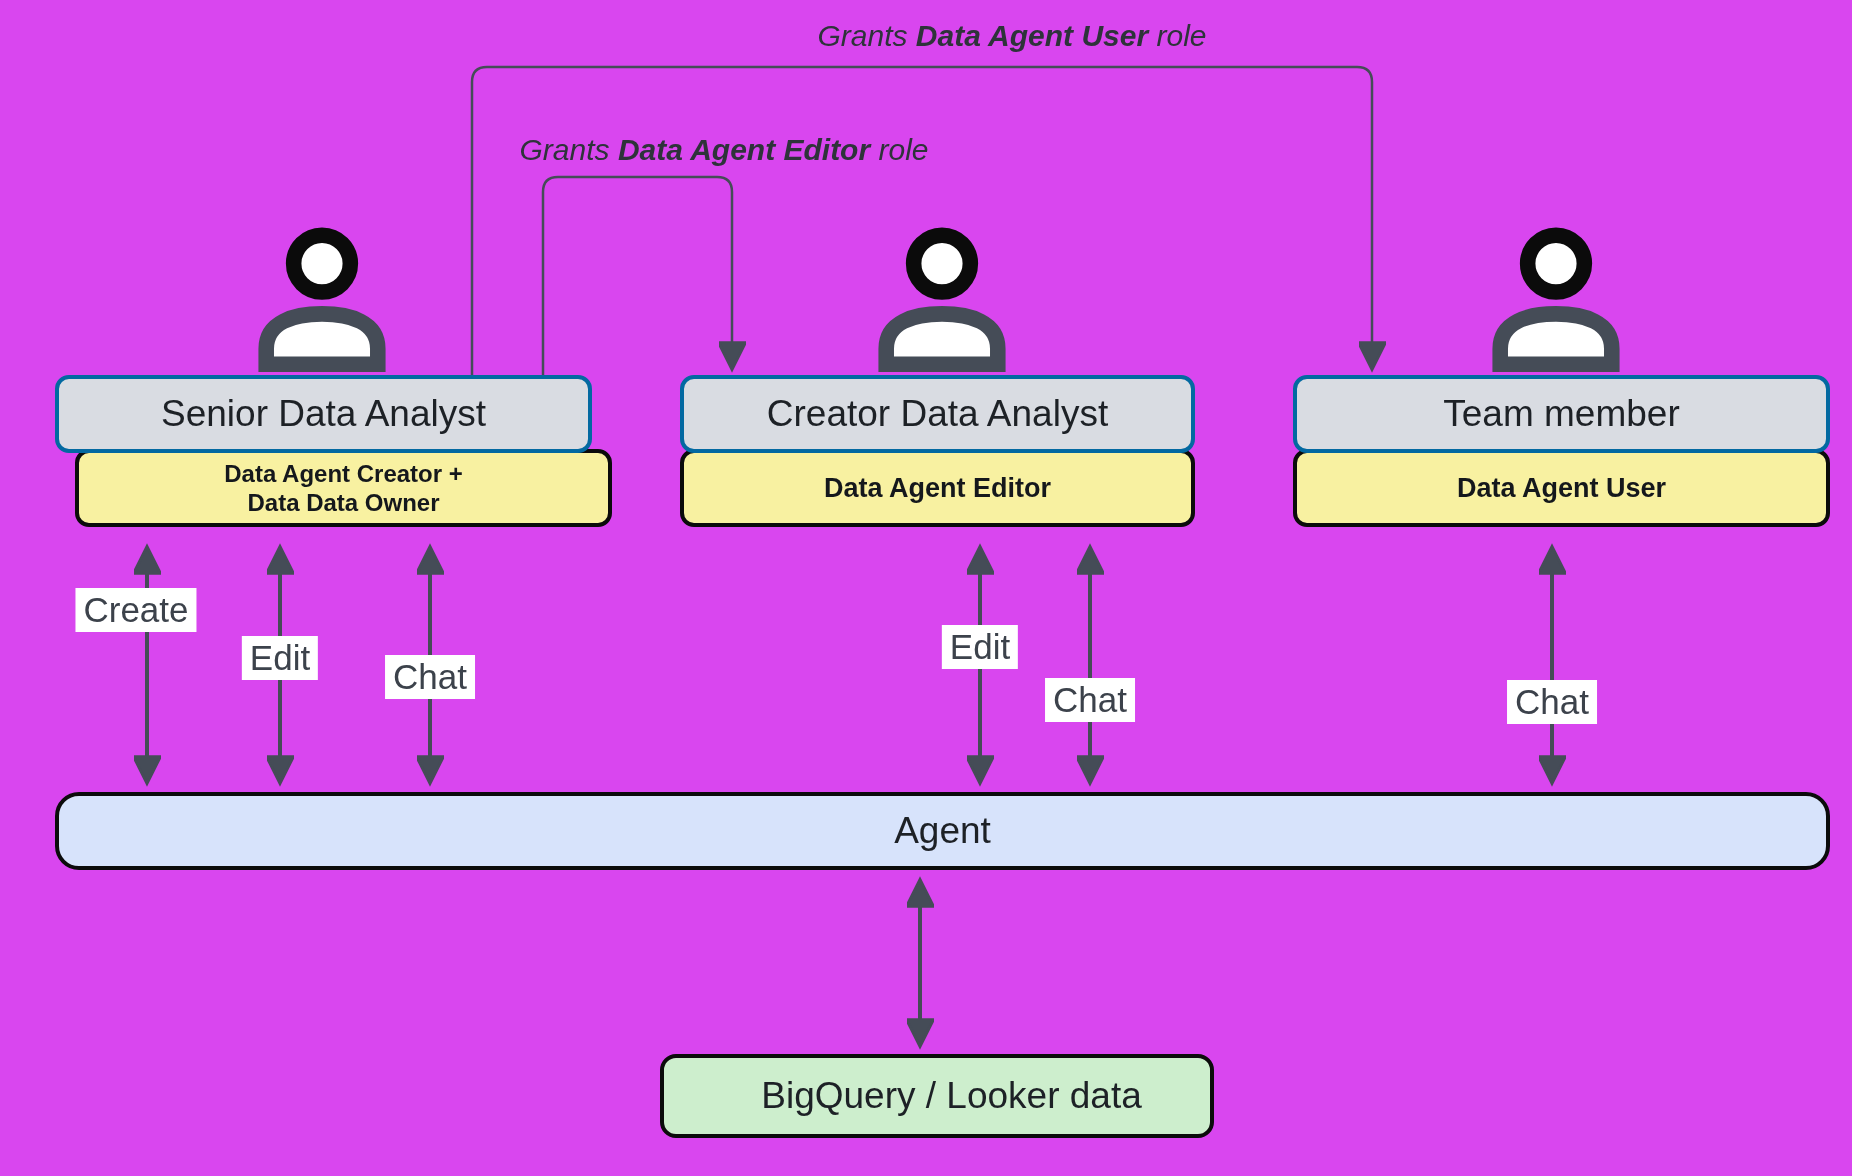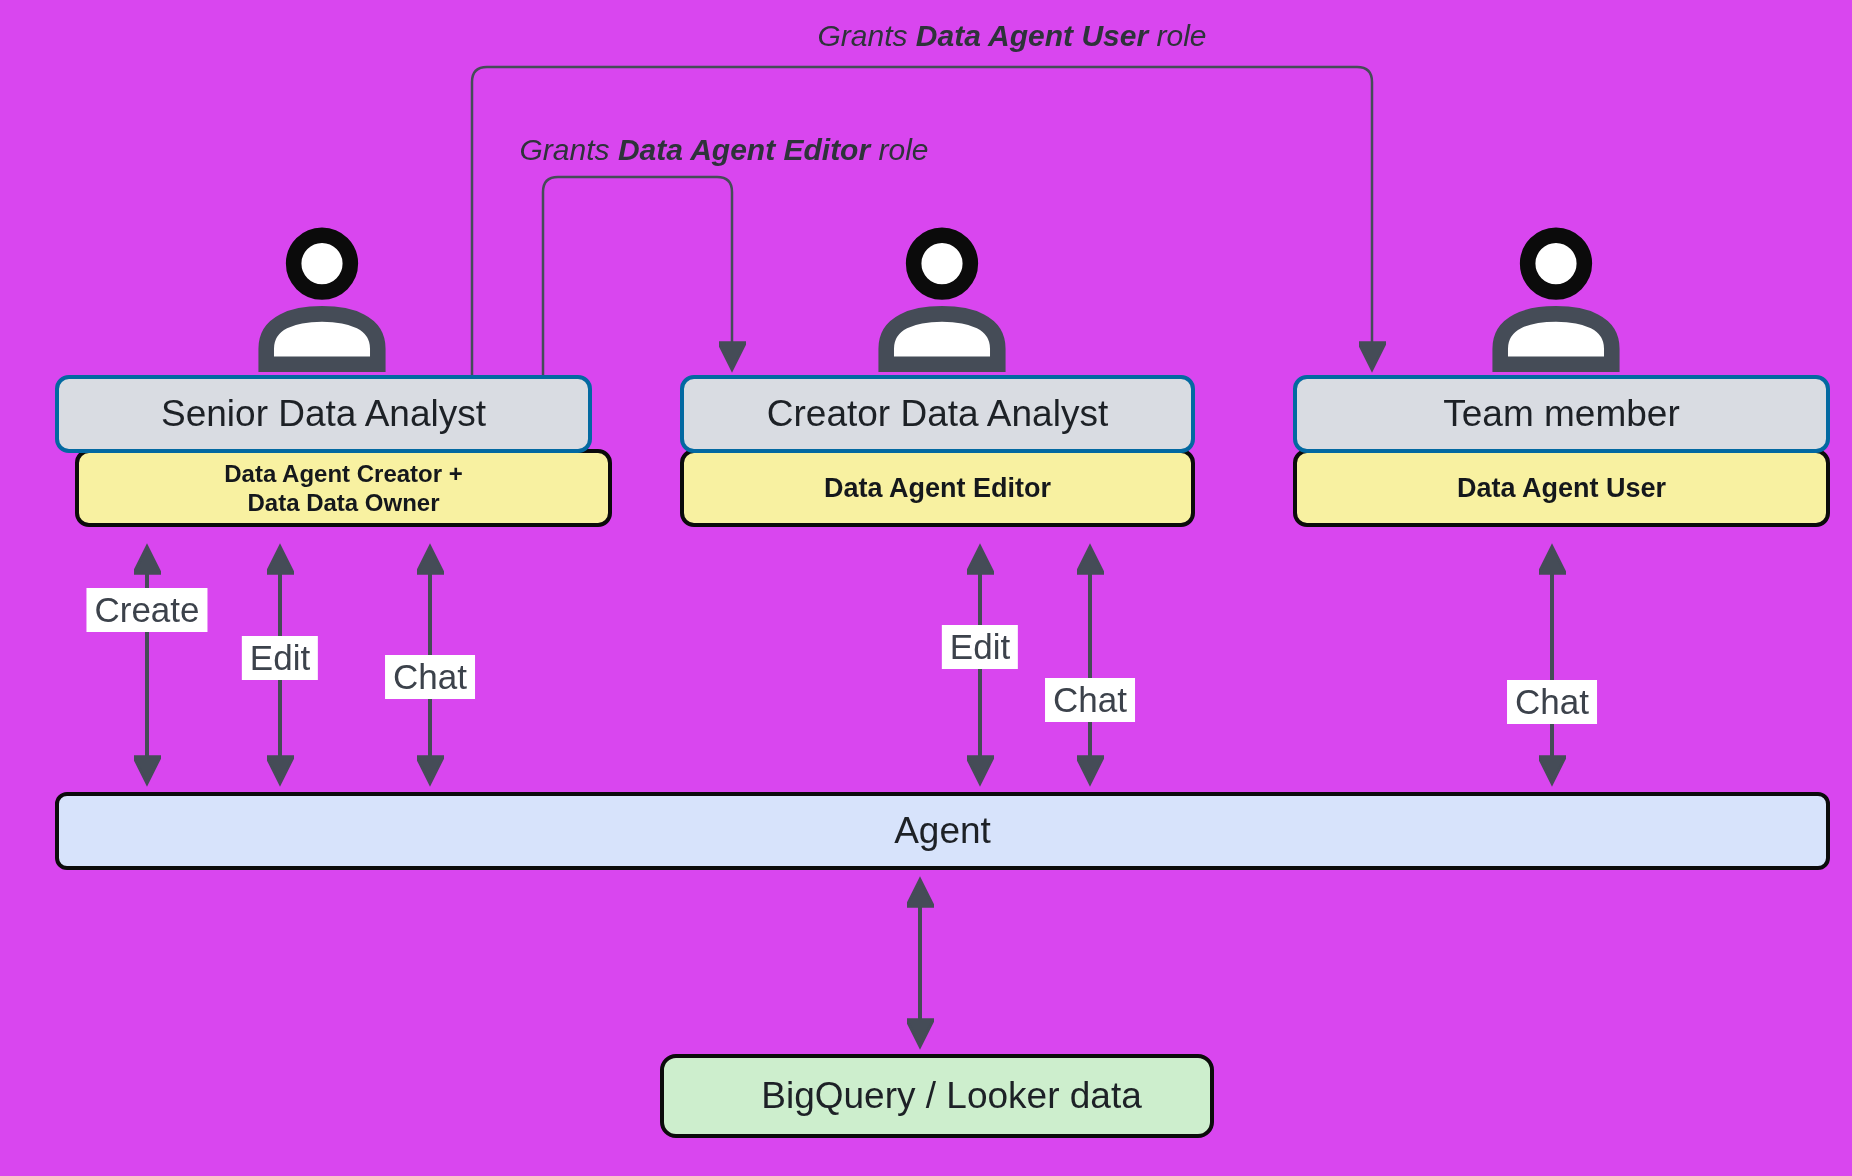--- a/index.html
+++ b/index.html
@@ -18,21 +18,21 @@
   .role-box{
     position:absolute;height:70px;background:var(--box_yellow,#f8f1a1);
     border:4px solid #0b0b0b;border-radius:14px;
     display:flex;flex-direction:column;align-items:center;justify-content:center;
     font-weight:bold;font-size:27px;color:#15181c;z-index:3;text-align:center;
   }
   .role-box.two-line{font-size:24px;line-height:1.22;}
 
   .agent-bar{
     position:absolute;left:55px;top:792px;width:1767px;height:70px;
-    background:var(--box_blue,#d7e3fb);border:4px solid #0b0b0b;border-radius:12px;
+    background:var(--box_blue,#d7e3fb);border:4px solid #0b0b0b;border-radius:24px;
     display:flex;align-items:center;justify-content:center;font-size:37px;z-index:4;
   }
   .datastore-box{
     position:absolute;left:660px;top:1054px;width:517px;height:76px;
     background:var(--box_green,#cdeecd);border:4px solid #0b0b0b;border-radius:16px;
     display:flex;align-items:center;justify-content:center;font-size:37px;z-index:4;padding-left:29px;
   }
 
   .person{position:absolute;width:150px;height:150px;z-index:2;}
 
@@ -105,21 +105,21 @@
     <div>Data Agent Creator +</div>
     <div>Data Data Owner</div>
   </div>
   <div class="role-box" style="left:680px;top:449px;width:507px;">
     <div>Data Agent Editor</div>
   </div>
   <div class="role-box" style="left:1293px;top:449px;width:529px;">
     <div>Data Agent User</div>
   </div>
 
-  <div class="action-label" style="left:147px;top:610px;">Create</div>
+  <div class="action-label" style="left:136px;top:610px;">Create</div>
   <div class="action-label" style="left:280px;top:658px;">Edit</div>
   <div class="action-label" style="left:430px;top:677px;">Chat</div>
   <div class="action-label" style="left:980px;top:647px;">Edit</div>
   <div class="action-label" style="left:1090px;top:700px;">Chat</div>
   <div class="action-label" style="left:1552px;top:702px;">Chat</div>
 
   <div class="agent-bar">
     <span>Agent</span>
   </div>
 

